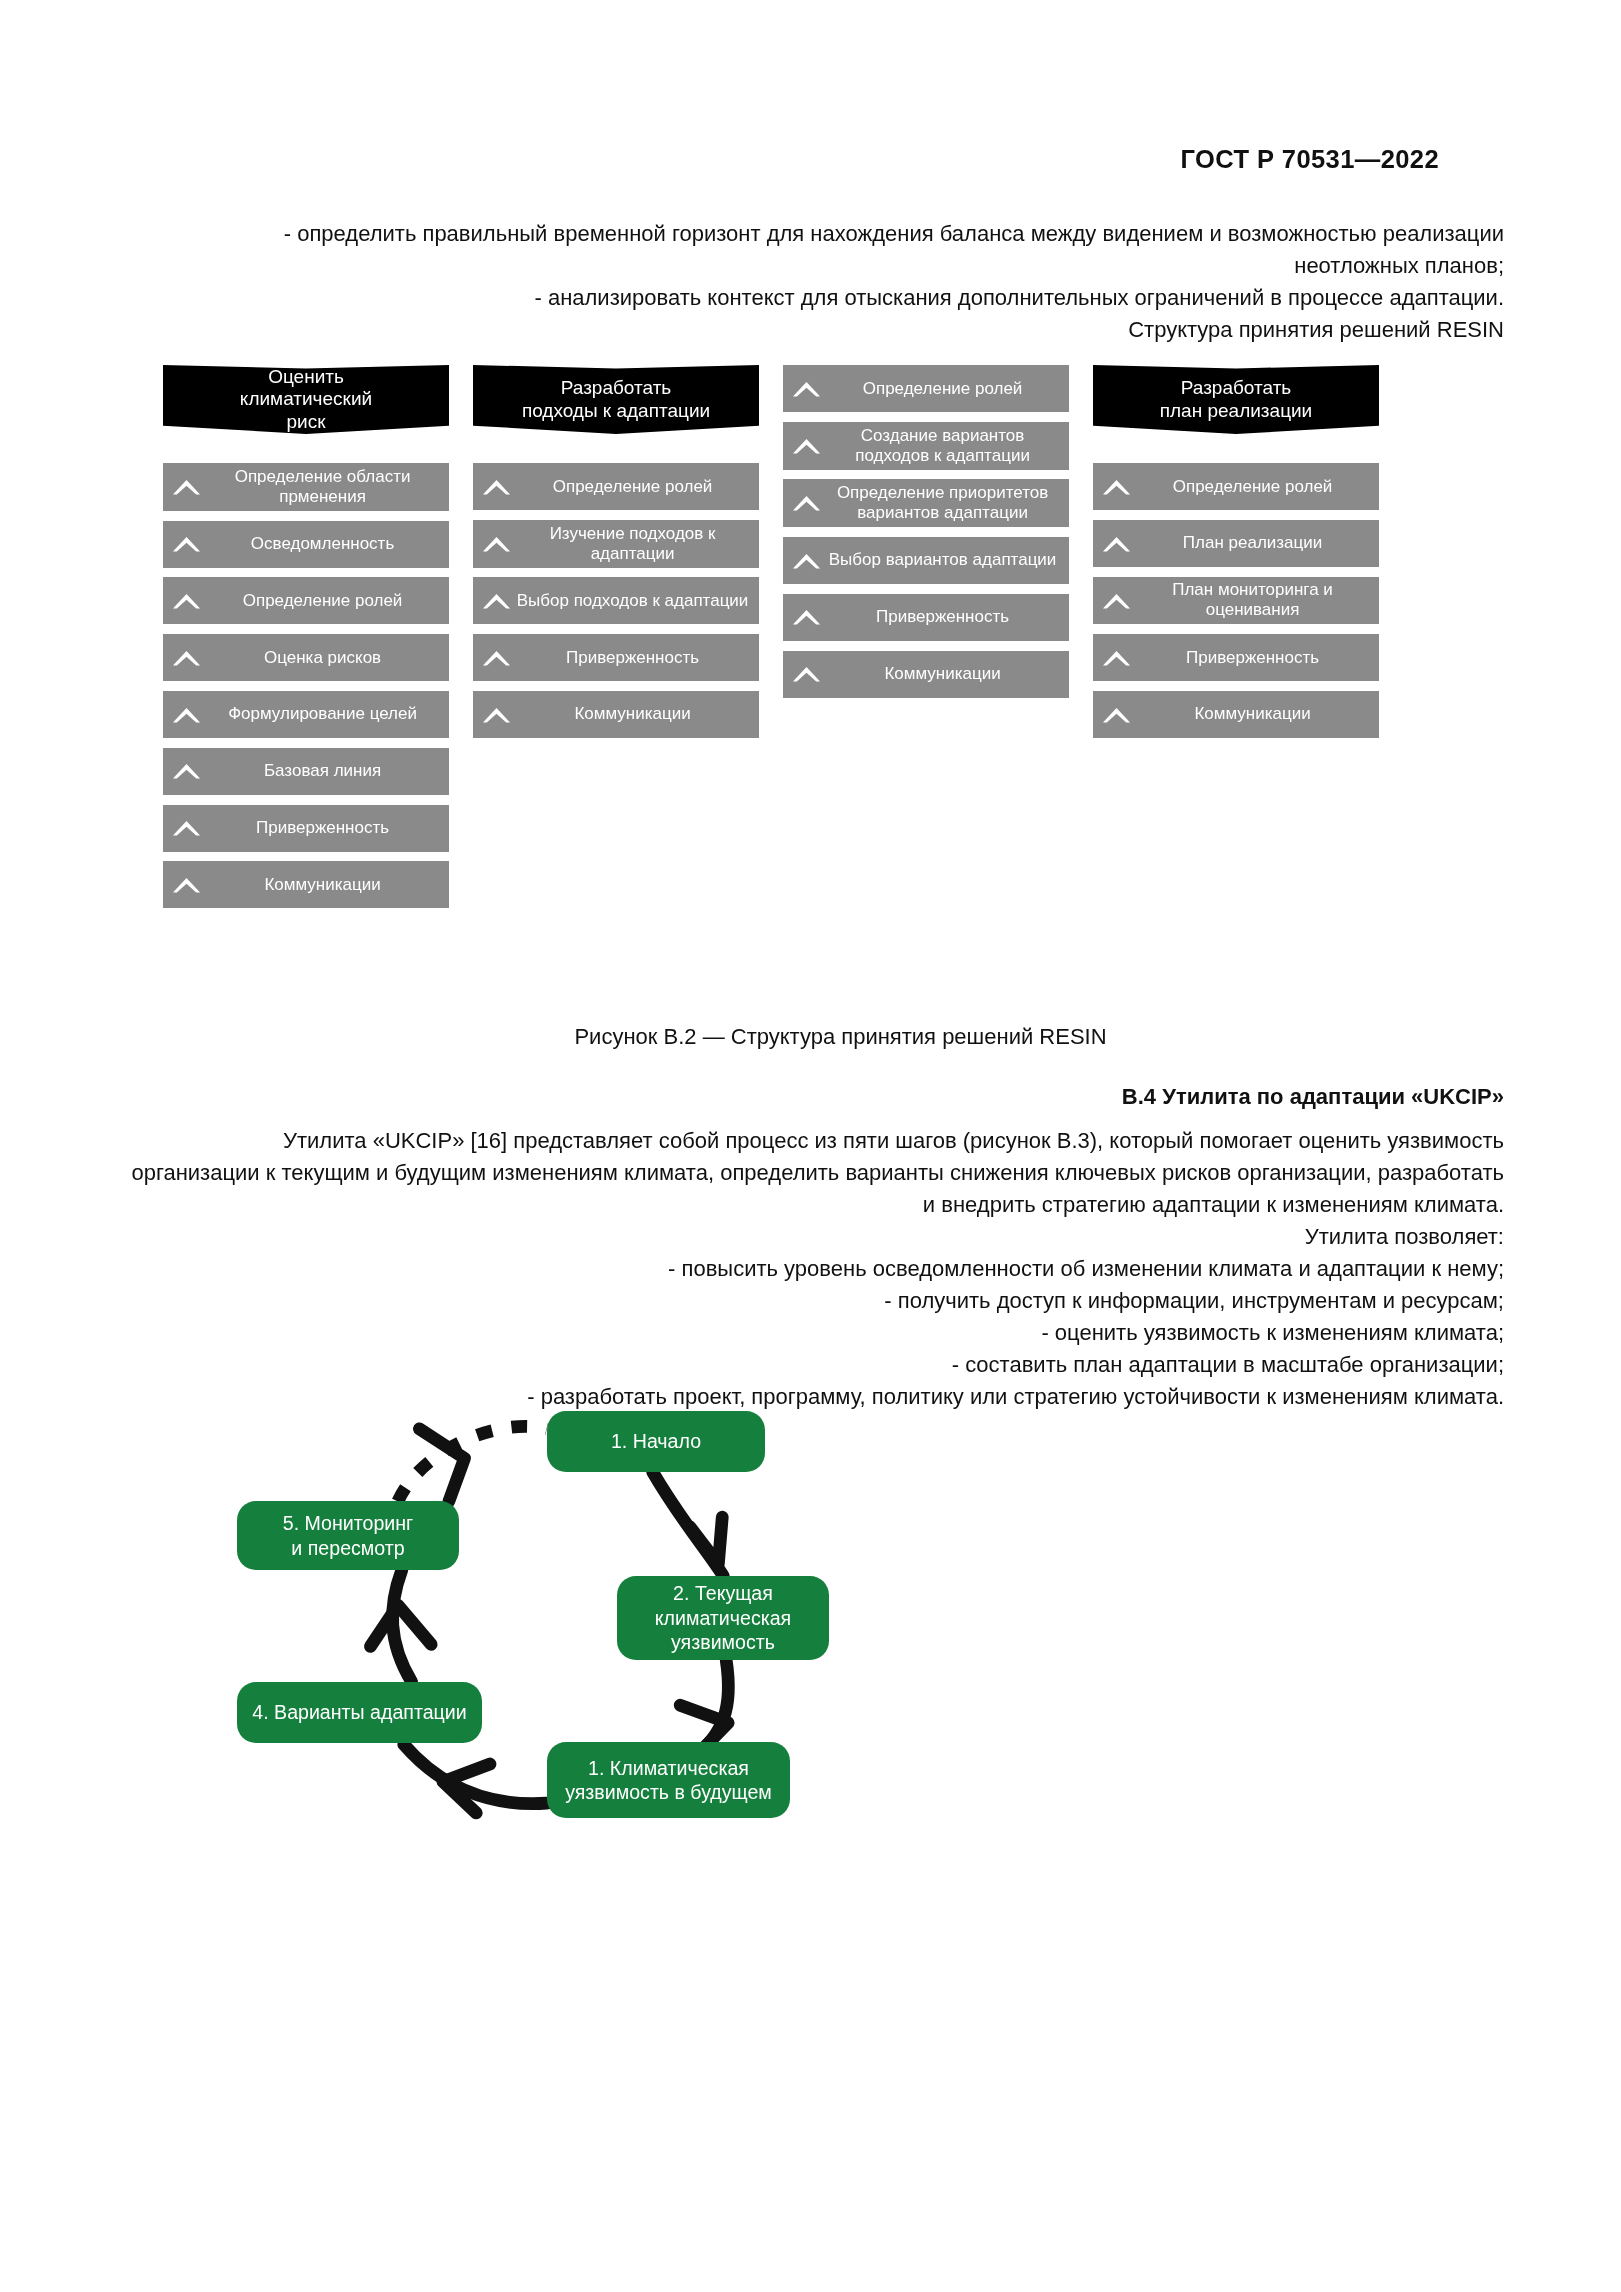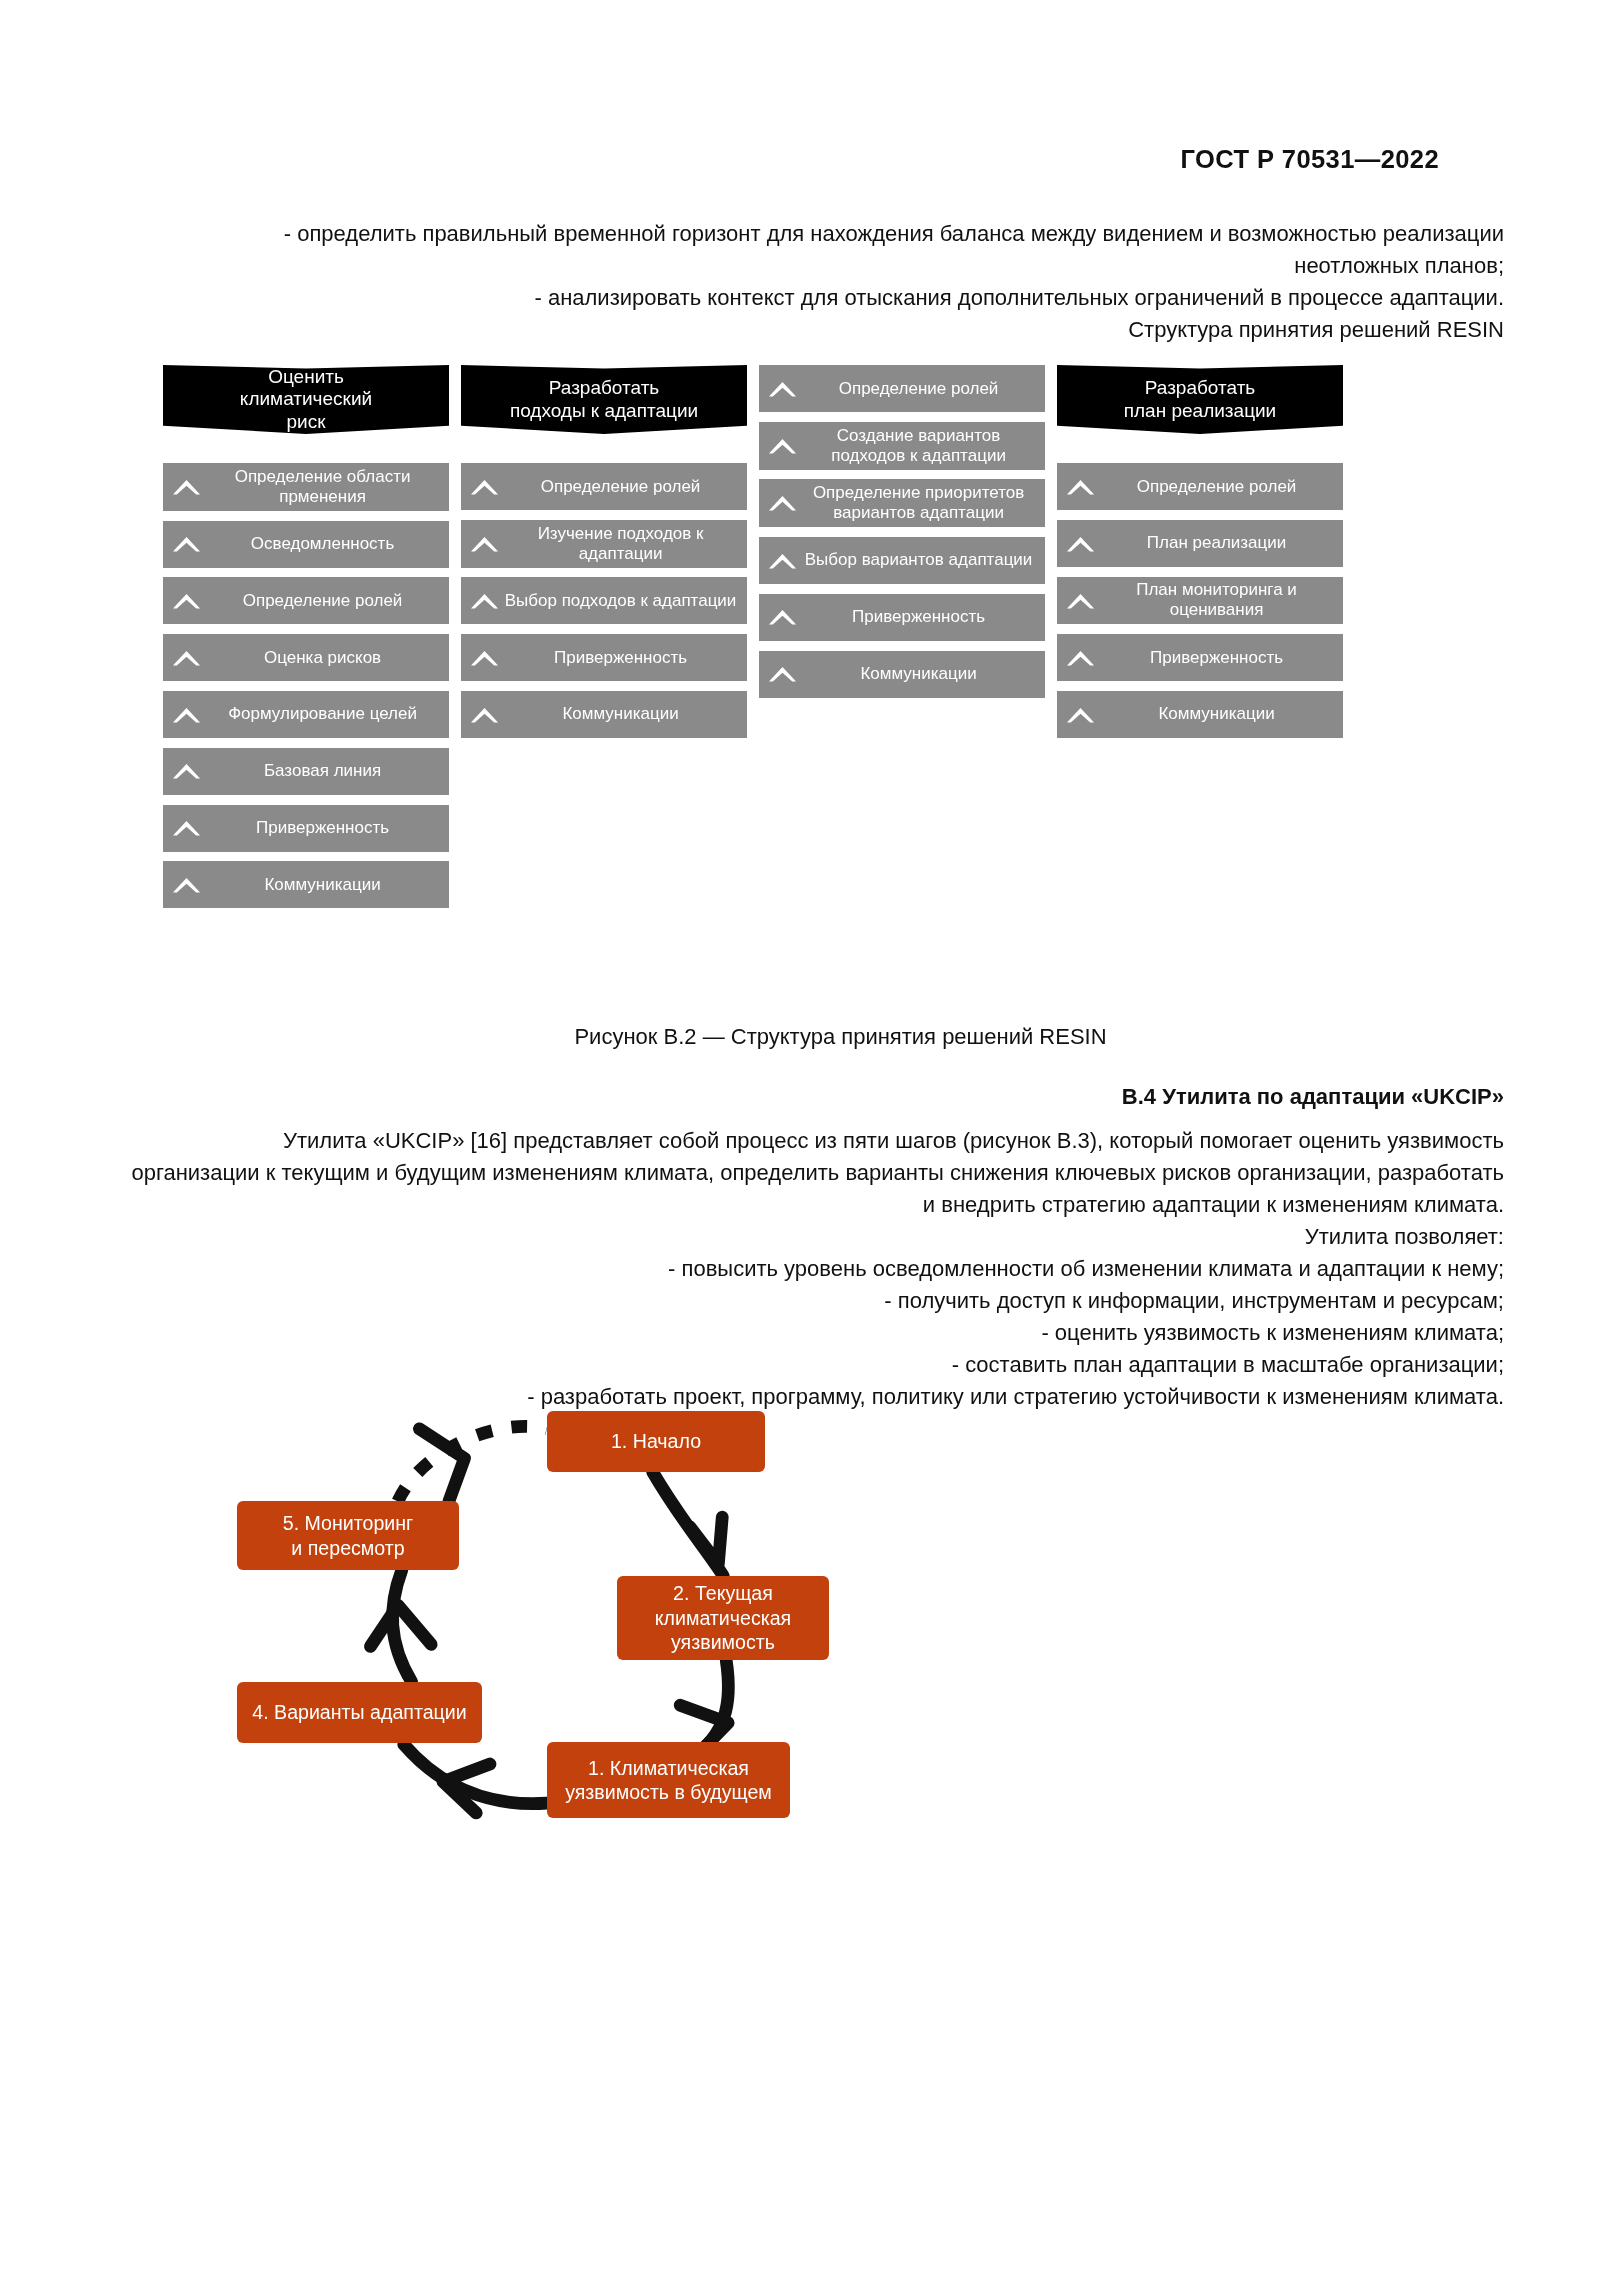--- a/index.html
+++ b/index.html
@@ -52,21 +52,21 @@
 
   
   .fig-b2 {
     position: absolute;
     left: 163px;
     top: 365px;
     width: 1235px;
   }
   .b2-cols {
     display: flex;
-    gap: 12px;
+    gap: 24px;
     align-items: flex-start;
   }
   .b2-col {
     width: 286px;
     display: flex;
     flex-direction: column;
   }
   .b2-banner {
     background: #000000;
     color: #ffffff;
@@ -123,23 +123,23 @@
   .fig-b3 {
     position: absolute;
     left: 294px;
     top: 1411px;
     width: 784px;
     height: 608px;
   }
   .fig-b3 svg { display: block; }
   .cyc-node {
     position: absolute;
-    background: #c2410c;
+    background: #15803d;
     color: #ffffff;
-    border-radius: 6px;
+    border-radius: 19px;
     display: flex;
     align-items: center;
     justify-content: center;
     text-align: center;
     font-size: 19.6px;
     line-height: 24.5px;
     padding: 7.8px 13.7px;
     box-sizing: border-box;
   }
   #node1 { left: 253px; top: 0px;   width: 218px; height: 61px; }

